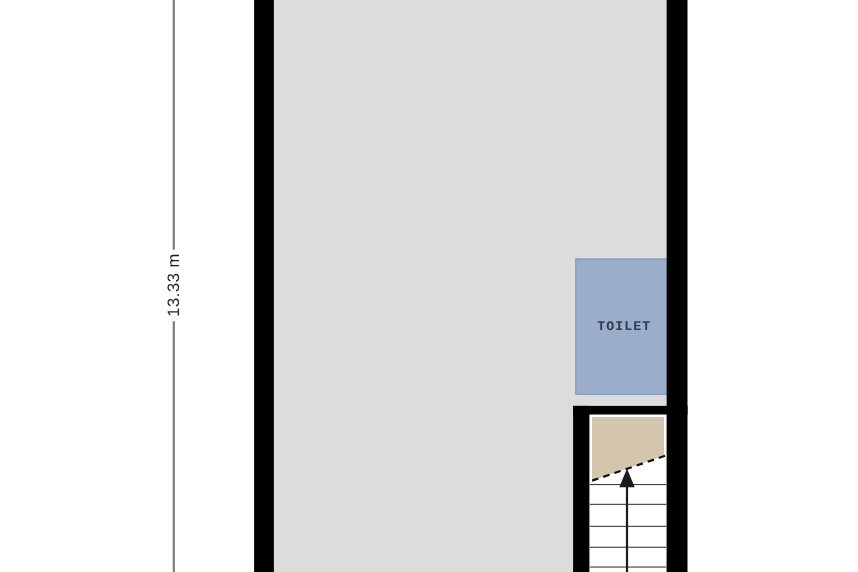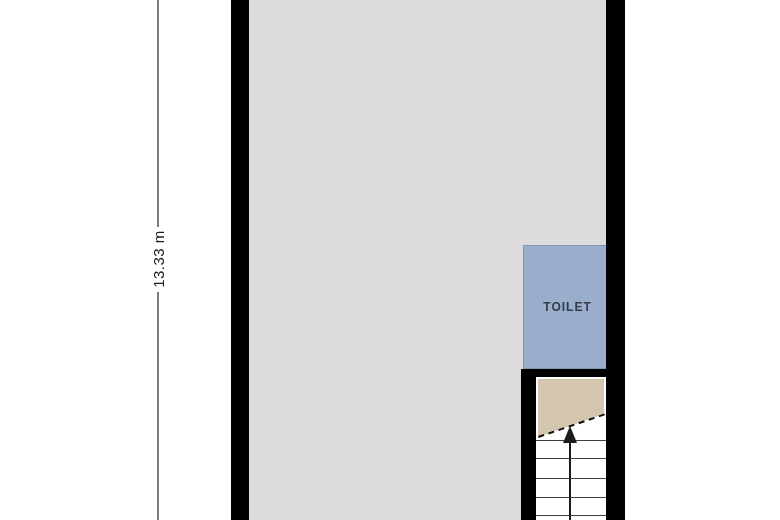--- a/index.html
+++ b/index.html
@@ -29,25 +29,25 @@
   
   .wall { background: #000000; }
   #wall-left  { left: 231px; top: 0; width: 18px; height: 520px; }
   #wall-right { left: 606px; top: 0; width: 19px; height: 520px; }
   #wall-toilet-bottom { left: 521px; top: 369px; width: 104px; height: 8px; }
   #wall-stairs-left   { left: 521px; top: 369px; width: 15px;  height: 151px; }
 
   
   #main-room { left: 249px; top: 0; width: 357px; height: 520px; background: #dcdcdc; }
   #toilet-room {
-    left: 523px; top: 245px; width: 89px; height: 124px;
+    left: 523px; top: 235px; width: 89px; height: 124px;
     background: #9aaecc;
     border: 1px solid #8496b5;
     box-sizing: border-box;
-    display: flex; align-items: center; justify-content: center;
+    display: flex; align-items: center; justify-content: center; font-family: Liberation Mono, monospace;
   }
   #toilet-label {
     font-size: 12px;
     font-weight: bold;
     letter-spacing: 1px;
     color: #323c4b;
   }
 
   
   #stairs-area {

